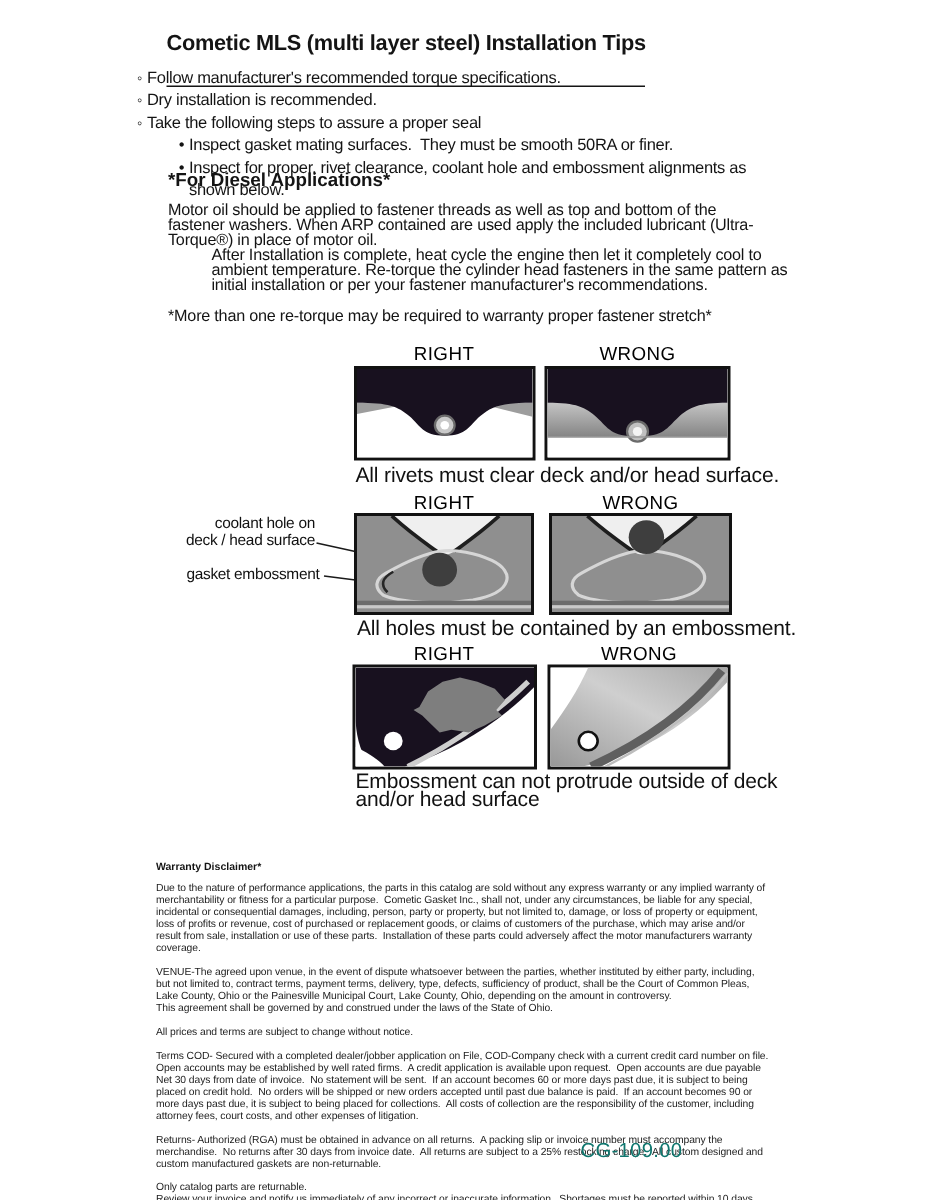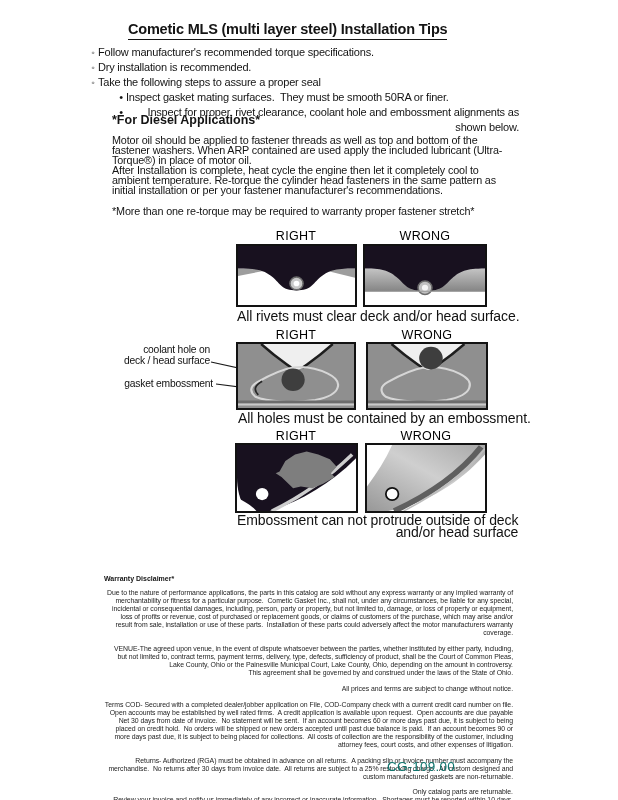--- a/index.html
+++ b/index.html
@@ -1,36 +1,36 @@
 <!DOCTYPE html>
 <html><head>
 <meta charset="utf-8">
 <style>
   html,body{margin:0;padding:0;background:#e8e8e8;}
   .page{
     position:relative;width:618px;height:800px;background:#ffffff;overflow:hidden;
     font-family:"Liberation Sans", sans-serif;color:#141414;margin:0 auto;
   }
-  .prewrap{white-space:pre-wrap;text-align:right;}
+  .prewrap{white-space:pre-wrap;}
 
   .title{
-    position:absolute;left:128px;top:21px;margin:0;
+    position:absolute;left:111px;top:21px;margin:0;
     font-size:14.5px;font-weight:bold;letter-spacing:-0.2px;
-    border-bottom:1.6px solid #141414;padding-bottom:2px;
+    border-bottom:1.6px solid #141414;padding-bottom:20px;
   }
   .bullets{position:absolute;left:89px;top:45px;width:430px;font-size:11px;letter-spacing:-0.2px;}
   .b-row{display:flex;align-items:flex-start;line-height:15px;}
   .b-row .glyph{width:8px;flex:0 0 8px;text-align:center;margin-right:1px;font-size:10px;}
   .b-row.sub{margin-left:28px;}
   .b-row.sub .glyph{font-size:11px;}
 
   .diesel-h{position:absolute;left:112px;top:113px;margin:0;font-size:12.5px;font-weight:bold;}
   .body{position:absolute;left:112px;width:396px;margin:0;font-size:10.8px;line-height:10.2px;letter-spacing:-0.15px;}
   .p1{top:135px;}
-  .p2{top:165px;}
+  .p2{top:165px;margin-left:29px;}
   .p3{top:206px;}
 
   .hdr{position:absolute;transform:translateX(-50%);font-size:12.5px;letter-spacing:0.3px;color:#000000;}
   .panel{position:absolute;border:2.2px solid #121212;box-sizing:border-box;background:#fff;}
   .panel svg{display:block;width:100%;height:100%;}
   .caption{position:absolute;margin:0;font-size:14px;letter-spacing:-0.1px;line-height:11.5px;color:#111;}
 
   .dlabel{position:absolute;font-size:10.3px;line-height:11px;text-align:right;letter-spacing:-0.2px;color:#111;}
   .leaders{position:absolute;left:100px;top:330px;width:300px;height:100px;pointer-events:none;}
 

